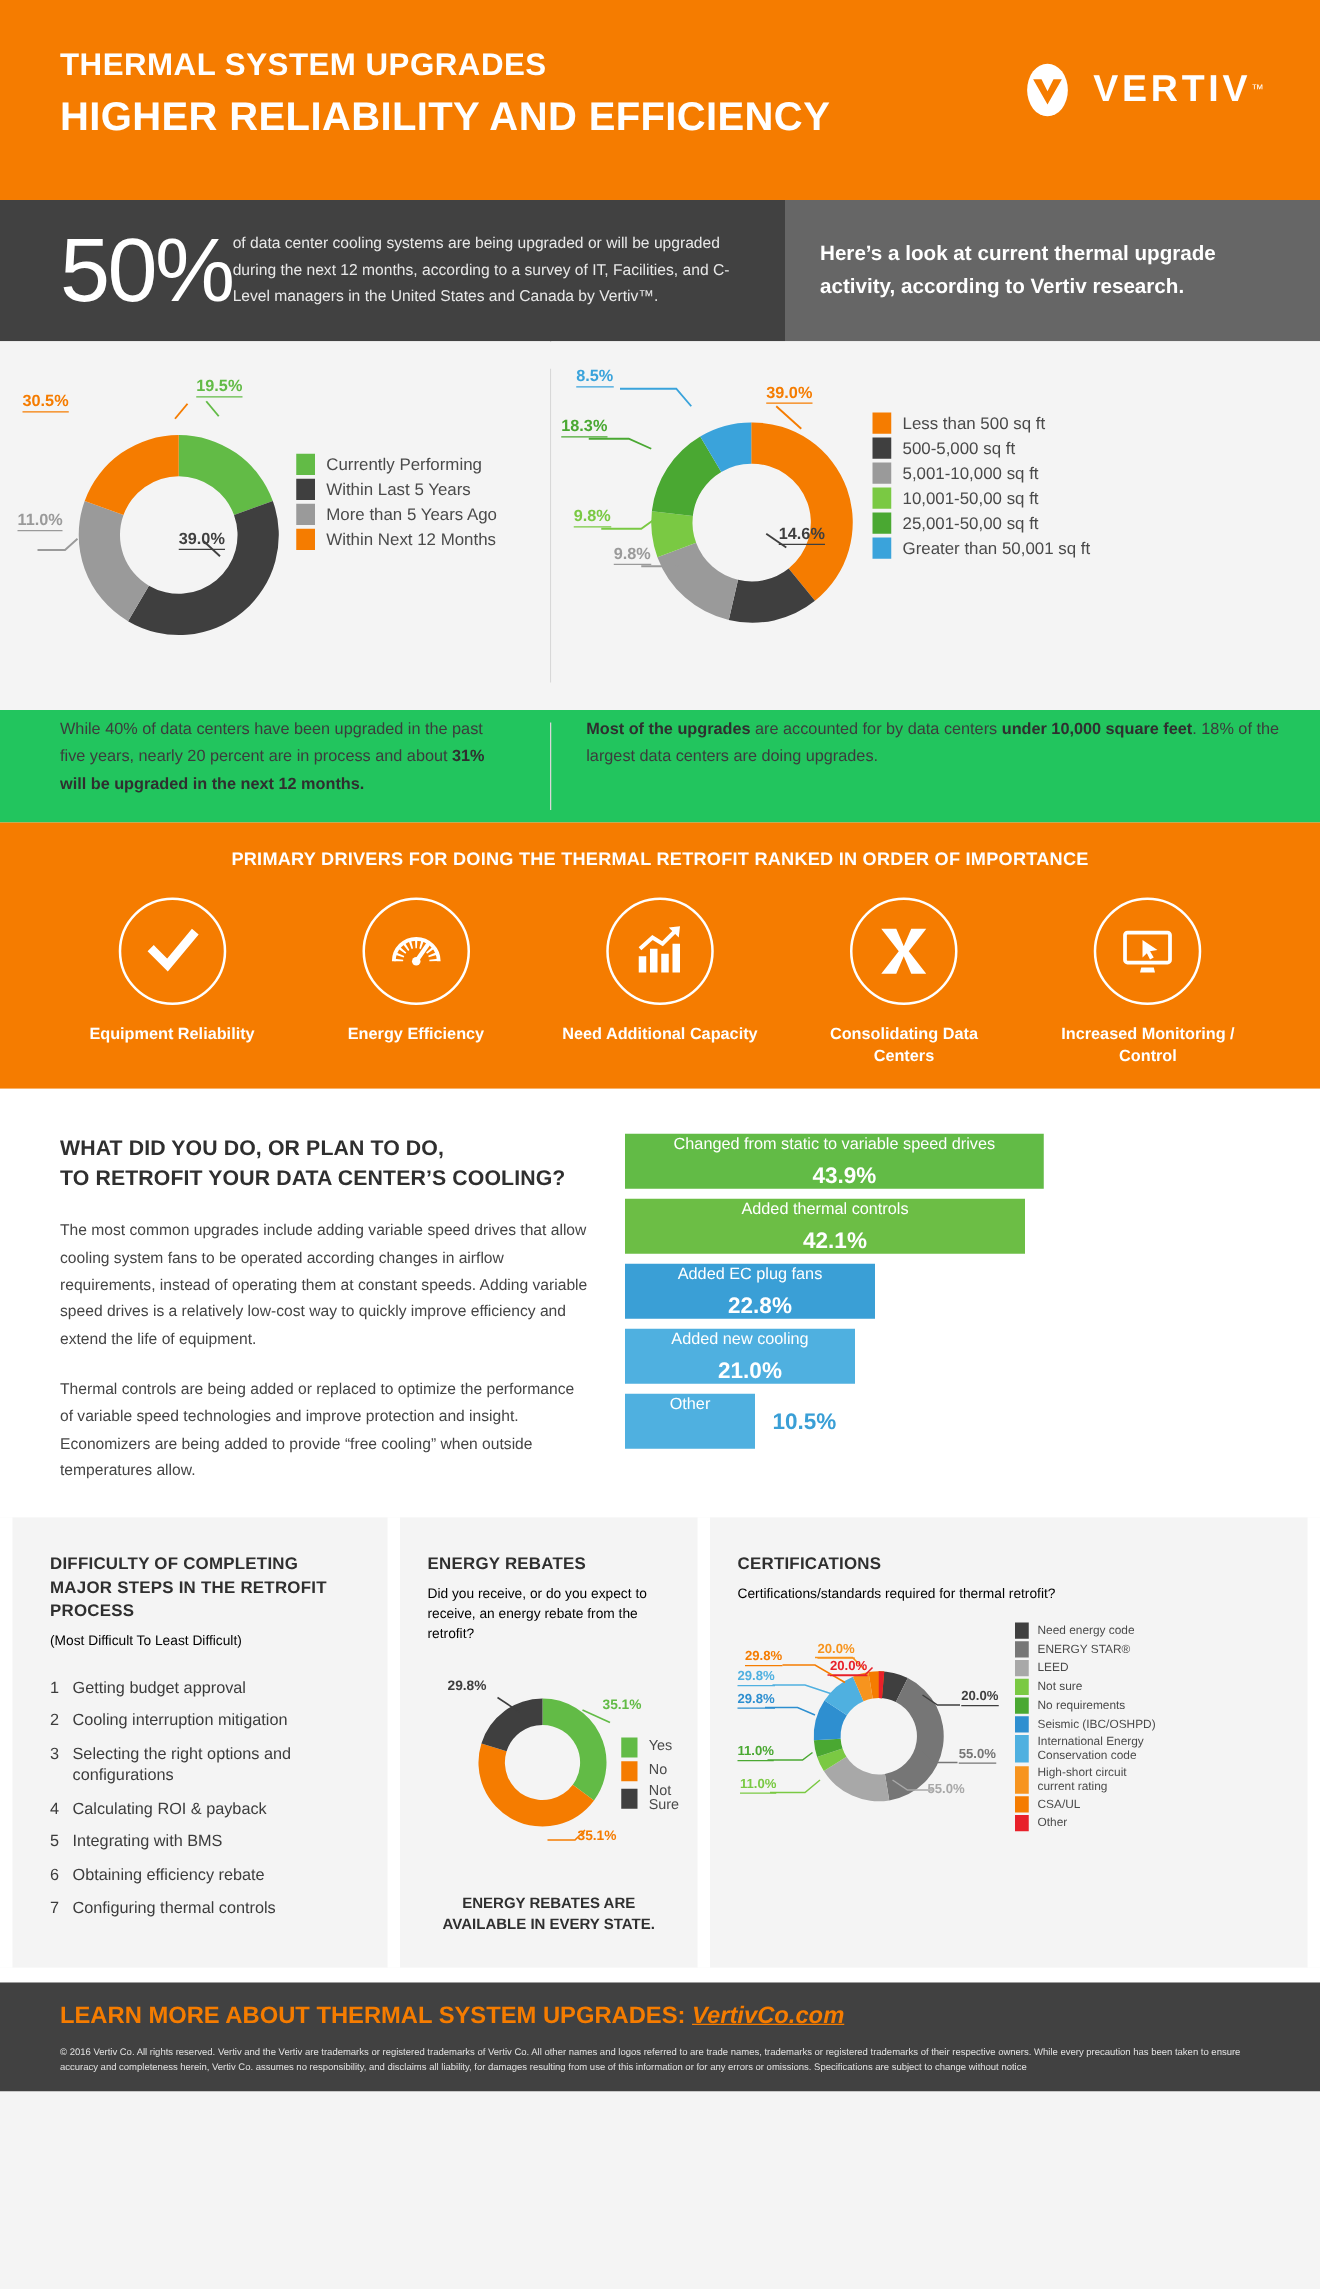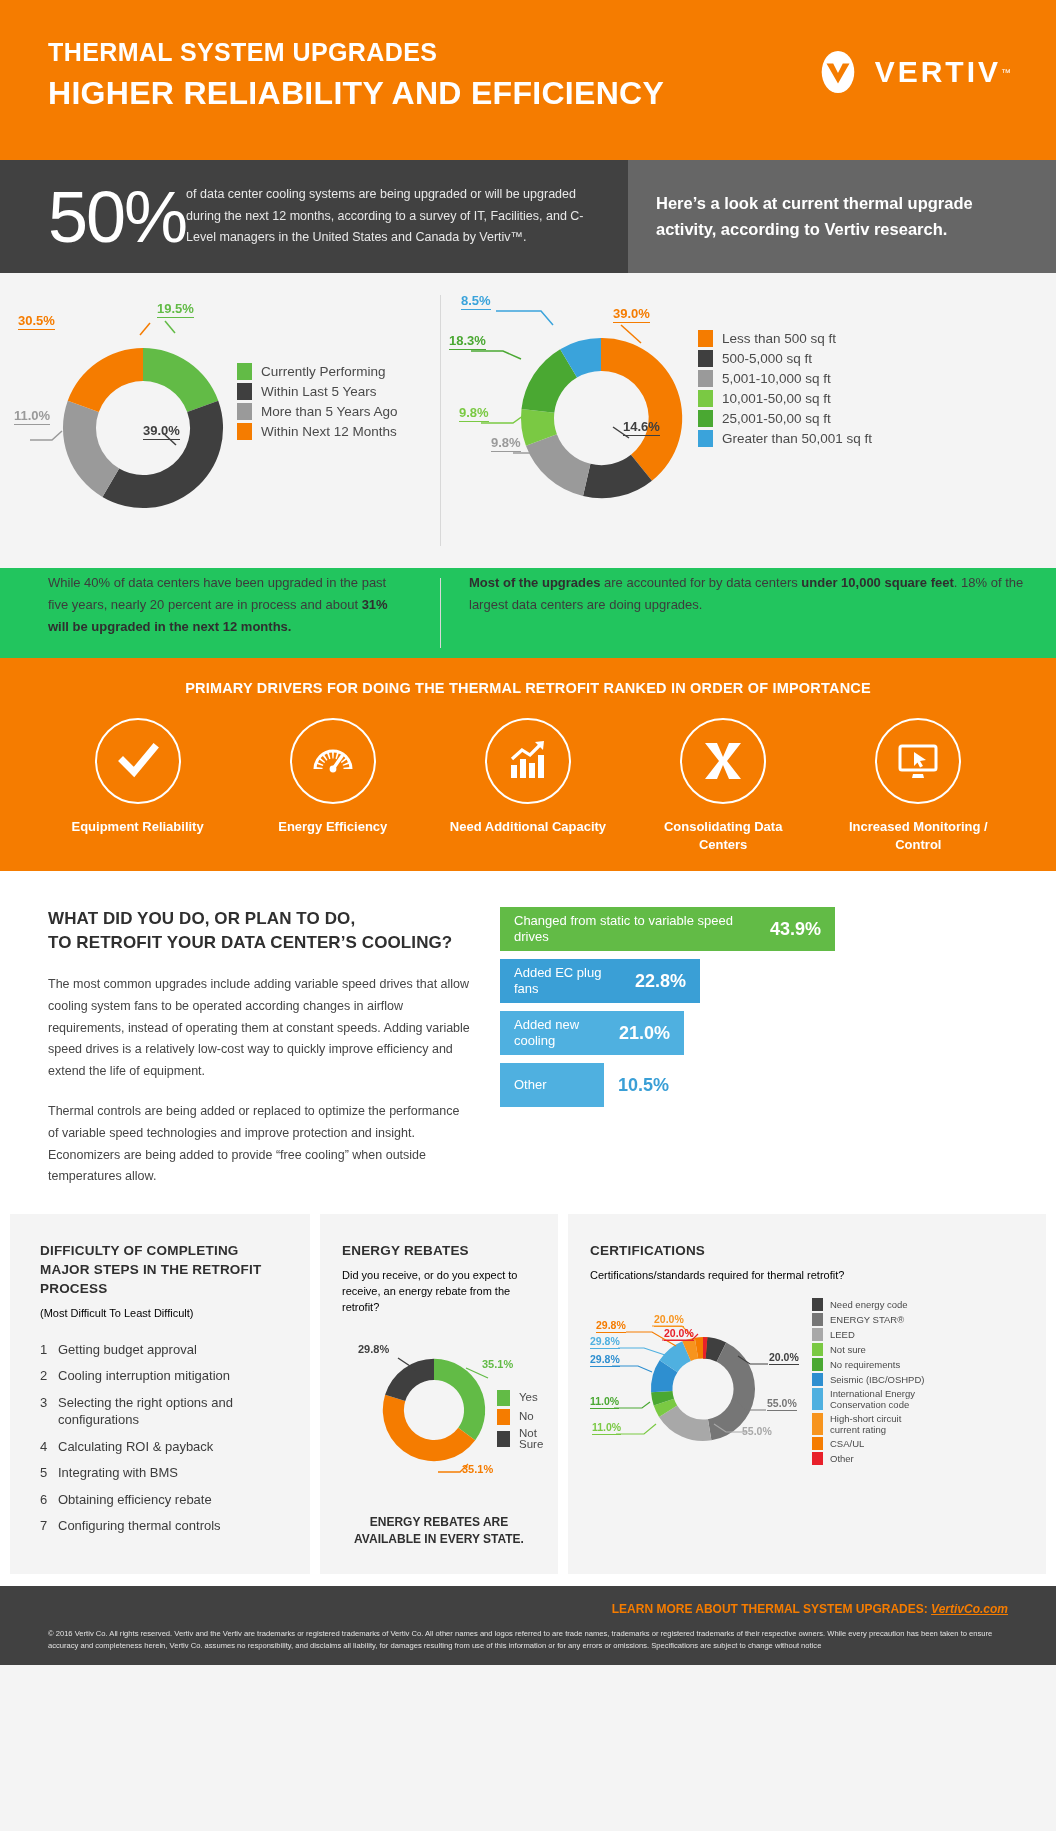--- a/index.html
+++ b/index.html
@@ -73,42 +73,42 @@
 
   
   .retro { display:flex; background:#fff; padding:36px 0 26px;justify-content:space-between; }
   .retro-left { width:500px; padding:0 30px 0 48px; }
   .retro-left h3 { font-size:17px; font-weight:bold; color:#2f2f2f; line-height:1.42; letter-spacing:.1px; }
   .retro-left p { font-size:12.5px; line-height:1.73; color:#454545; margin-top:19px; }
   .retro-right { flex:1; padding-right:40px; }
   .bar-row { display:flex; align-items:center; margin-bottom:8px; }
   .bar {
     display:flex; align-items:center; justify-content:space-between;
-    height:44px; padding:0 14px; color:#fff;
+    height:44px; padding:0 14px; color:#fff;flex-direction:column;
   }
   .bar-label { font-size:13px; line-height:1.25; }
   .bar-val { font-size:18px; font-weight:bold; margin-left:16px; white-space:nowrap; }
   .bar-val.out { color:#3a9fd6; }
 
   
   .cols { display:flex; gap:10px; padding:0 10px 0; background:#fff; }
   .col { background:#f4f4f4; padding:28px 22px 26px 30px; }
   .col.c1 { width:300px; }
   .col.c2 { width:238px; padding-left:22px; }
   .col.c3 { flex:1; padding-left:22px; }
   .col h4 { font-size:13.5px; font-weight:bold; color:#2f2f2f; line-height:1.4; letter-spacing:.2px; }
   .col .sub { font-size:11px; color:#000000; margin-top:7px; line-height:1.45; }
   .numlist { margin-top:19px; }
   .numlist li { display:flex; font-size:13px; color:#3c3c3c; margin-bottom:9px; line-height:1.35; list-style:none; }
   .numlist .n { width:18px; flex:none; }
   .caption { text-align:center; font-size:12px; font-weight:bold; color:#2f2f2f; line-height:1.45; }
 
   
   .footer { background:#414141; padding:16px 48px 14px; }
-  .footer .learn { font-size:12px; font-weight:bold; color:#f57c00;text-align:right; }
+  .footer .learn { font-size:19px; font-weight:bold; color:#f57c00; }
   .footer .learn .url { color:#f57c00; font-weight:bold; font-style:italic; }
   .footer .fine { color:#e2e2e2; font-size:7.6px; line-height:1.5; margin-top:12px; }
 </style>
 </head>
 <body>
 
 <div class="page">
 
   <div class="header">
     <div class="titles">
@@ -321,20 +321,26 @@
       <h3>WHAT DID YOU DO, OR PLAN TO DO,</h3>
       <h3>TO RETROFIT YOUR DATA CENTER’S COOLING?</h3>
       <p>The most common upgrades include adding variable speed drives that allow cooling system fans to be operated according changes in airflow requirements, instead of operating them at constant speeds. Adding variable speed drives is a relatively low-cost way to quickly improve efficiency and extend the life of equipment.</p>
       <p>Thermal controls are being added or replaced to optimize the performance of variable speed technologies  and improve protection and insight. Economizers are being added to provide “free cooling” when outside temperatures allow.</p>
     </div>
     <div class="retro-right">
       <div class="bar-row">
         <div class="bar" style="width:335px;background:#62bb46">
           <span class="bar-label">Changed from static to variable speed drives</span>
           <span class="bar-val">43.9%</span>
+        </div>
+      </div>
+      <div class="bar-row">
+        <div class="bar" style="width:320px;background:#6cbe45">
+          <span class="bar-label">Added thermal controls</span>
+          <span class="bar-val">42.1%</span>
         </div>
       </div>
       <div class="bar-row">
         <div class="bar" style="width:200px;background:#3a9fd6">
           <span class="bar-label">Added EC plug fans</span>
           <span class="bar-val">22.8%</span>
         </div>
       </div>
       <div class="bar-row">
         <div class="bar" style="width:184px;background:#4fb0e0">

